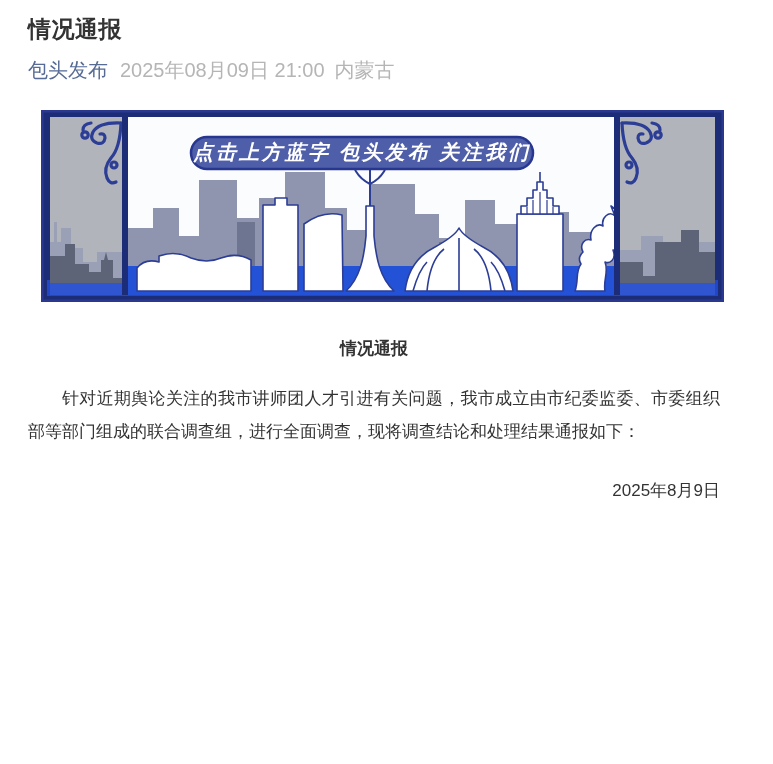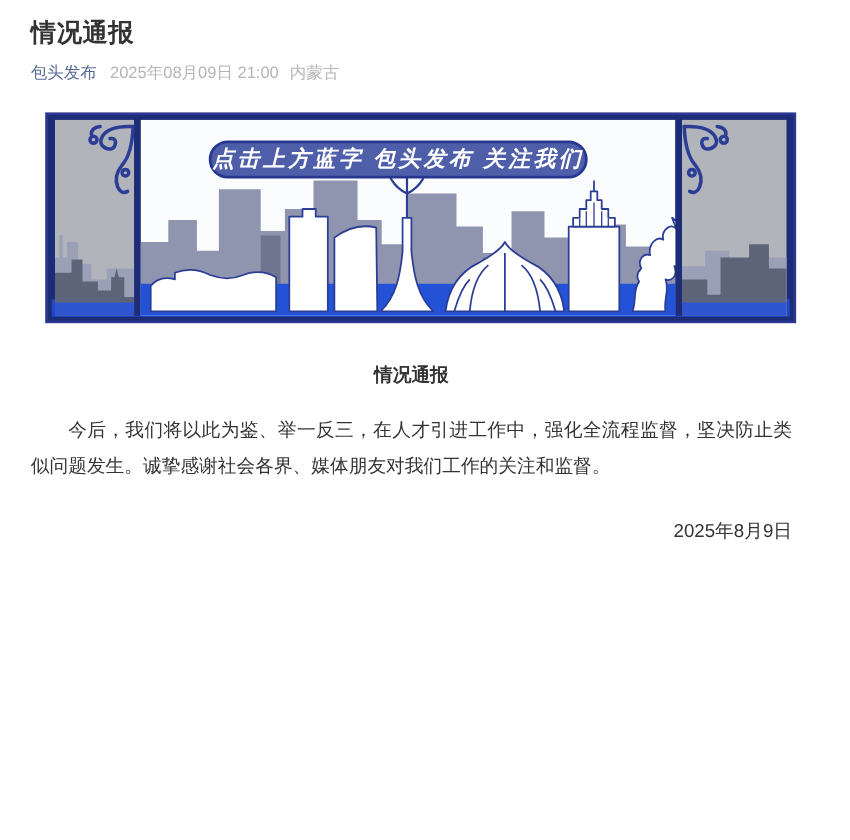--- a/index.html
+++ b/index.html
@@ -14,21 +14,21 @@
 
   h1.article-title {
     font-size: 23px;
     line-height: 30px;
     font-weight: 700;
     color: #333333;
     margin: 0 0 13px 0;
     letter-spacing: 0.5px;
   }
   .meta-line {
-    font-size: 15px;
+    font-size: 20px;
     color: #b5b5b5;
     margin: 0 0 26px 0;
     white-space: nowrap;
   }
   .meta-line .account-name { color: #576b95; margin-right: 12px; cursor: pointer; }
   .meta-line .publish-time { margin-right: 10px; }
   .meta-line .publish-location { }
 
   .banner-wrap { margin: 0 0 0 13px; width: 759px; }
   .banner-wrap svg { display: block; }
@@ -155,18 +155,18 @@
             <path d="M611,13 Q619,14 619,20"></path>
             <circle cx="617" cy="25" r="3.2"></circle>
             <circle cx="588" cy="55" r="3"></circle>
           </g>
         </g>
       </svg>
     </div>
 
     <div class="article-body">
       <h2 class="notice-heading">情况通报</h2>
-      <p class="body-para">今后，我们将以此为鉴、举一反三，在人才引进工作中，强化全流程监督，坚决防止类似问题发生。诚挚感谢社会各界、媒体朋友对我们工作的关注和监督。</p>
+      <p class="body-para">针对近期舆论关注的我市讲师团人才引进有关问题，我市成立由市纪委监委、市委组织部等部门组成的联合调查组，进行全面调查，现将调查结论和处理结果通报如下：</p>
       <p class="date-line">2025年8月9日</p>
     </div>
 
   </div>
 </div>
 
 </body></html>

